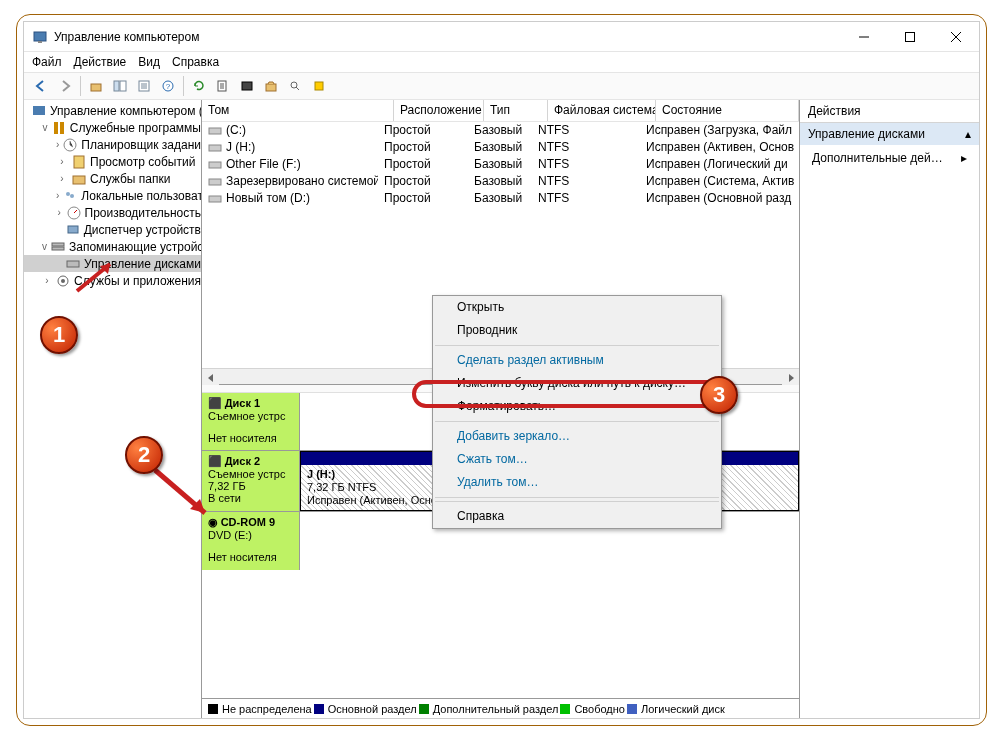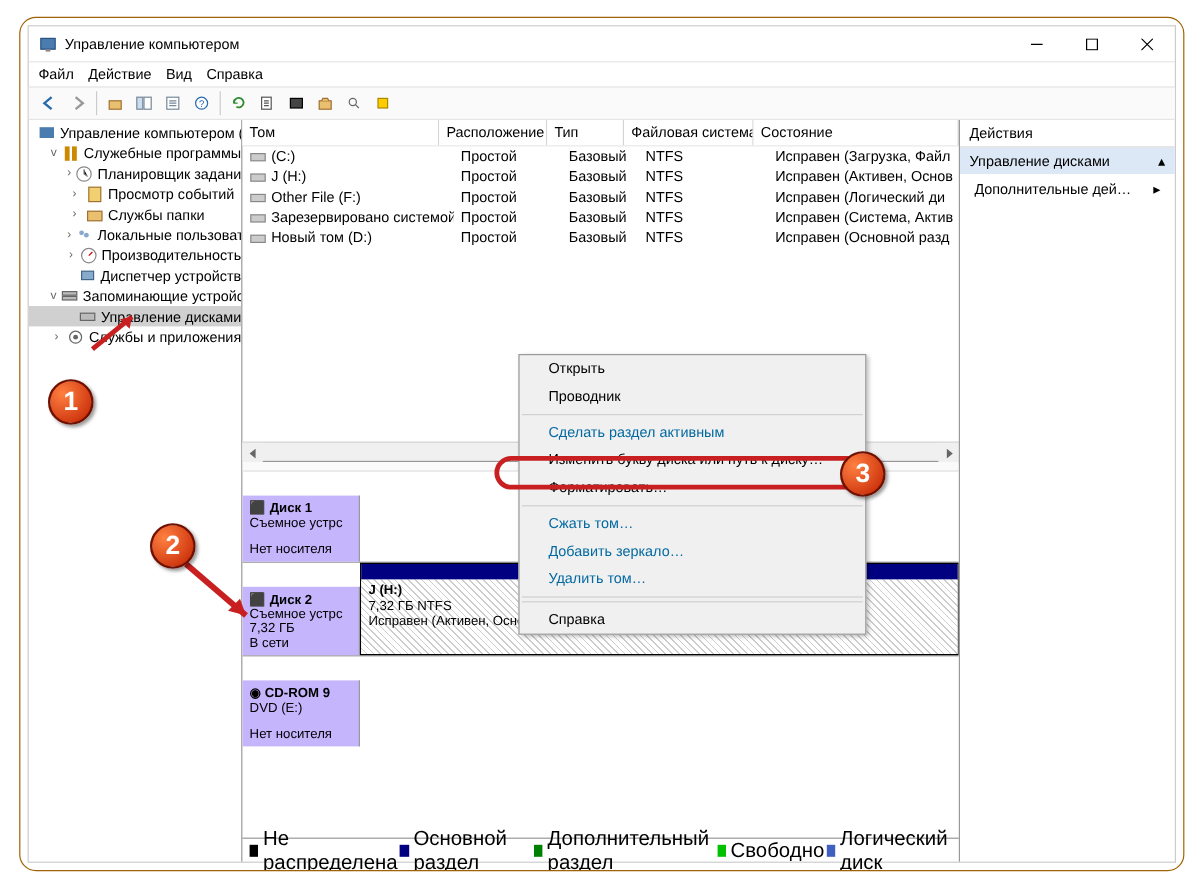--- a/index.html
+++ b/index.html
@@ -28,29 +28,29 @@
 .list-header { height: 22px; display: flex; border-bottom: 1px solid #e5e5e5; font-size: 12px; }
 .lh { border-right: 1px solid #d4d4d4; padding: 3px 6px; background: #fff; white-space: nowrap; overflow: hidden; }
 .list-row { height: 17px; display: flex; font-size: 12px; }
 .lc { padding: 1px 6px; white-space: nowrap; overflow: hidden; }
 .vol-ic { width: 14px; height: 12px; display: inline-block; margin-right: 4px; vertical-align: middle; }
 .scroll-h { height: 17px; background: #f0f0f0; border-top: 1px solid #d4d4d4; border-bottom: 1px solid #999; display: flex; }
 .scroll-h .arr { width: 17px; height: 17px; display: flex; align-items: center; justify-content: center; background: #f0f0f0; }
 .scroll-h .track { flex: 1; }
 .disk-pane { flex: 1; overflow: hidden; font-size: 11px; }
 .disk-row { display: flex; border-bottom: 1px solid #999; min-height: 58px; }
-.disk-row .info { width: 98px; padding: 4px 6px; border-right: 1px solid #999; background: #c4b5fd; margin-top: 20px; }
+.disk-row .info { width: 98px; padding: 4px 6px; border-right: 1px solid #999; background: #bef264; }
 .disk-row .info .dn { font-weight: bold; }
 .disk-row .vols { flex: 1; display: flex; }
 .part { border: 1px solid #000; margin: 0; display: flex; flex-direction: column; }
 .part .hdr { height: 13px; }
 .part .body { flex: 1; padding: 3px 6px; font-size: 11px; line-height: 13px; }
 .part.navy .hdr { background: #000080; }
 .part.hatched .body { background: repeating-linear-gradient(45deg, #fff, #fff 3px, #ccc 3px, #ccc 4px); }
-.legend { height: 20px; border-top: 1px solid #999; display: flex; align-items: center; gap: 2px; padding: 0 6px; font-size: 17px; }
+.legend { height: 20px; border-top: 1px solid #999; display: flex; align-items: center; gap: 2px; padding: 0 6px; font-size: 11px; }
 .legend .sw { width: 10px; height: 10px; display: inline-block; margin-right: 2px; }
 .actions { width: 180px; border-left: 1px solid #999; font-size: 12px; }
 .actions-hdr { padding: 4px 8px; border-bottom: 1px solid #d4d4d4; }
 .actions-sub { background: #dce8f5; padding: 4px 8px; display: flex; justify-content: space-between; }
 .actions-item { padding: 6px 12px; display: flex; justify-content: space-between; }
 .ctx-menu { position: absolute; left: 415px; top: 280px; width: 290px; background: #f0f0f0; border: 1px solid #999; box-shadow: 2px 2px 4px rgba(0,0,0,0.3); font-size: 12px; z-index: 100; }
 .ctx-item { height: 23px; line-height: 23px; padding: 0 24px; }
 .ctx-item.dis { color: #0369a1; }
 .ctx-sep { height: 1px; background: #d0d0d0; margin: 3px 2px; }
 .highlight { position: absolute; border: 4px solid #c82020; border-radius: 18px; pointer-events: none; z-index: 200; }
@@ -269,21 +269,21 @@
                 <circle cx="8" cy="8" r="5" fill="none" stroke="#666"></circle>
                 <circle cx="8" cy="8" r="2" fill="#666"></circle>
               </svg>
             </span>
             <span>Службы и приложения</span>
           </div>
 </div>
 
 <div class="center">
   <div class="list-header">
-    <div class="lh" style="width:164px">Том</div>
+    <div class="lh" style="width:192px">Том</div>
     <div class="lh" style="width:90px">Расположение</div>
     <div class="lh" style="width:64px">Тип</div>
     <div class="lh" style="width:108px">Файловая система</div>
     <div class="lh" style="flex:1">Состояние</div>
   </div>
   <div style="height:246px">
     <div class="list-row">
               <div class="lc" style="width:176px"><span class="vol-ic"><svg width="14" height="12">
                     <rect x="1" y="3" width="12" height="6" fill="#ccc" stroke="#888"></rect>
                   </svg></span><span>(C:)</span></div>
@@ -413,22 +413,22 @@
 </div>
 
 <div class="ctx-menu">
   <div class="ctx-item">Открыть</div>
   <div class="ctx-item">Проводник</div>
   <div class="ctx-sep"></div>
   <div class="ctx-item dis">Сделать раздел активным</div>
   <div class="ctx-item">Изменить букву диска или путь к диску…</div>
   <div class="ctx-item">Форматировать…</div>
   <div class="ctx-sep"></div>
+  <div class="ctx-item dis">Добавить зеркало…</div>
   <div class="ctx-item dis">Сжать том…</div>
-  <div class="ctx-item dis">Добавить зеркало…</div>
   <div class="ctx-item dis">Удалить том…</div>
   <div class="ctx-sep"></div>
   <div class="ctx-sep"></div>
   <div class="ctx-item">Справка</div>
 </div>
 
 </div>
 
 <div class="highlight" style="left:412px; top:380px; width:320px; height:28px"></div>
 <div class="badge" style="left:40px; top:316px">1</div>

